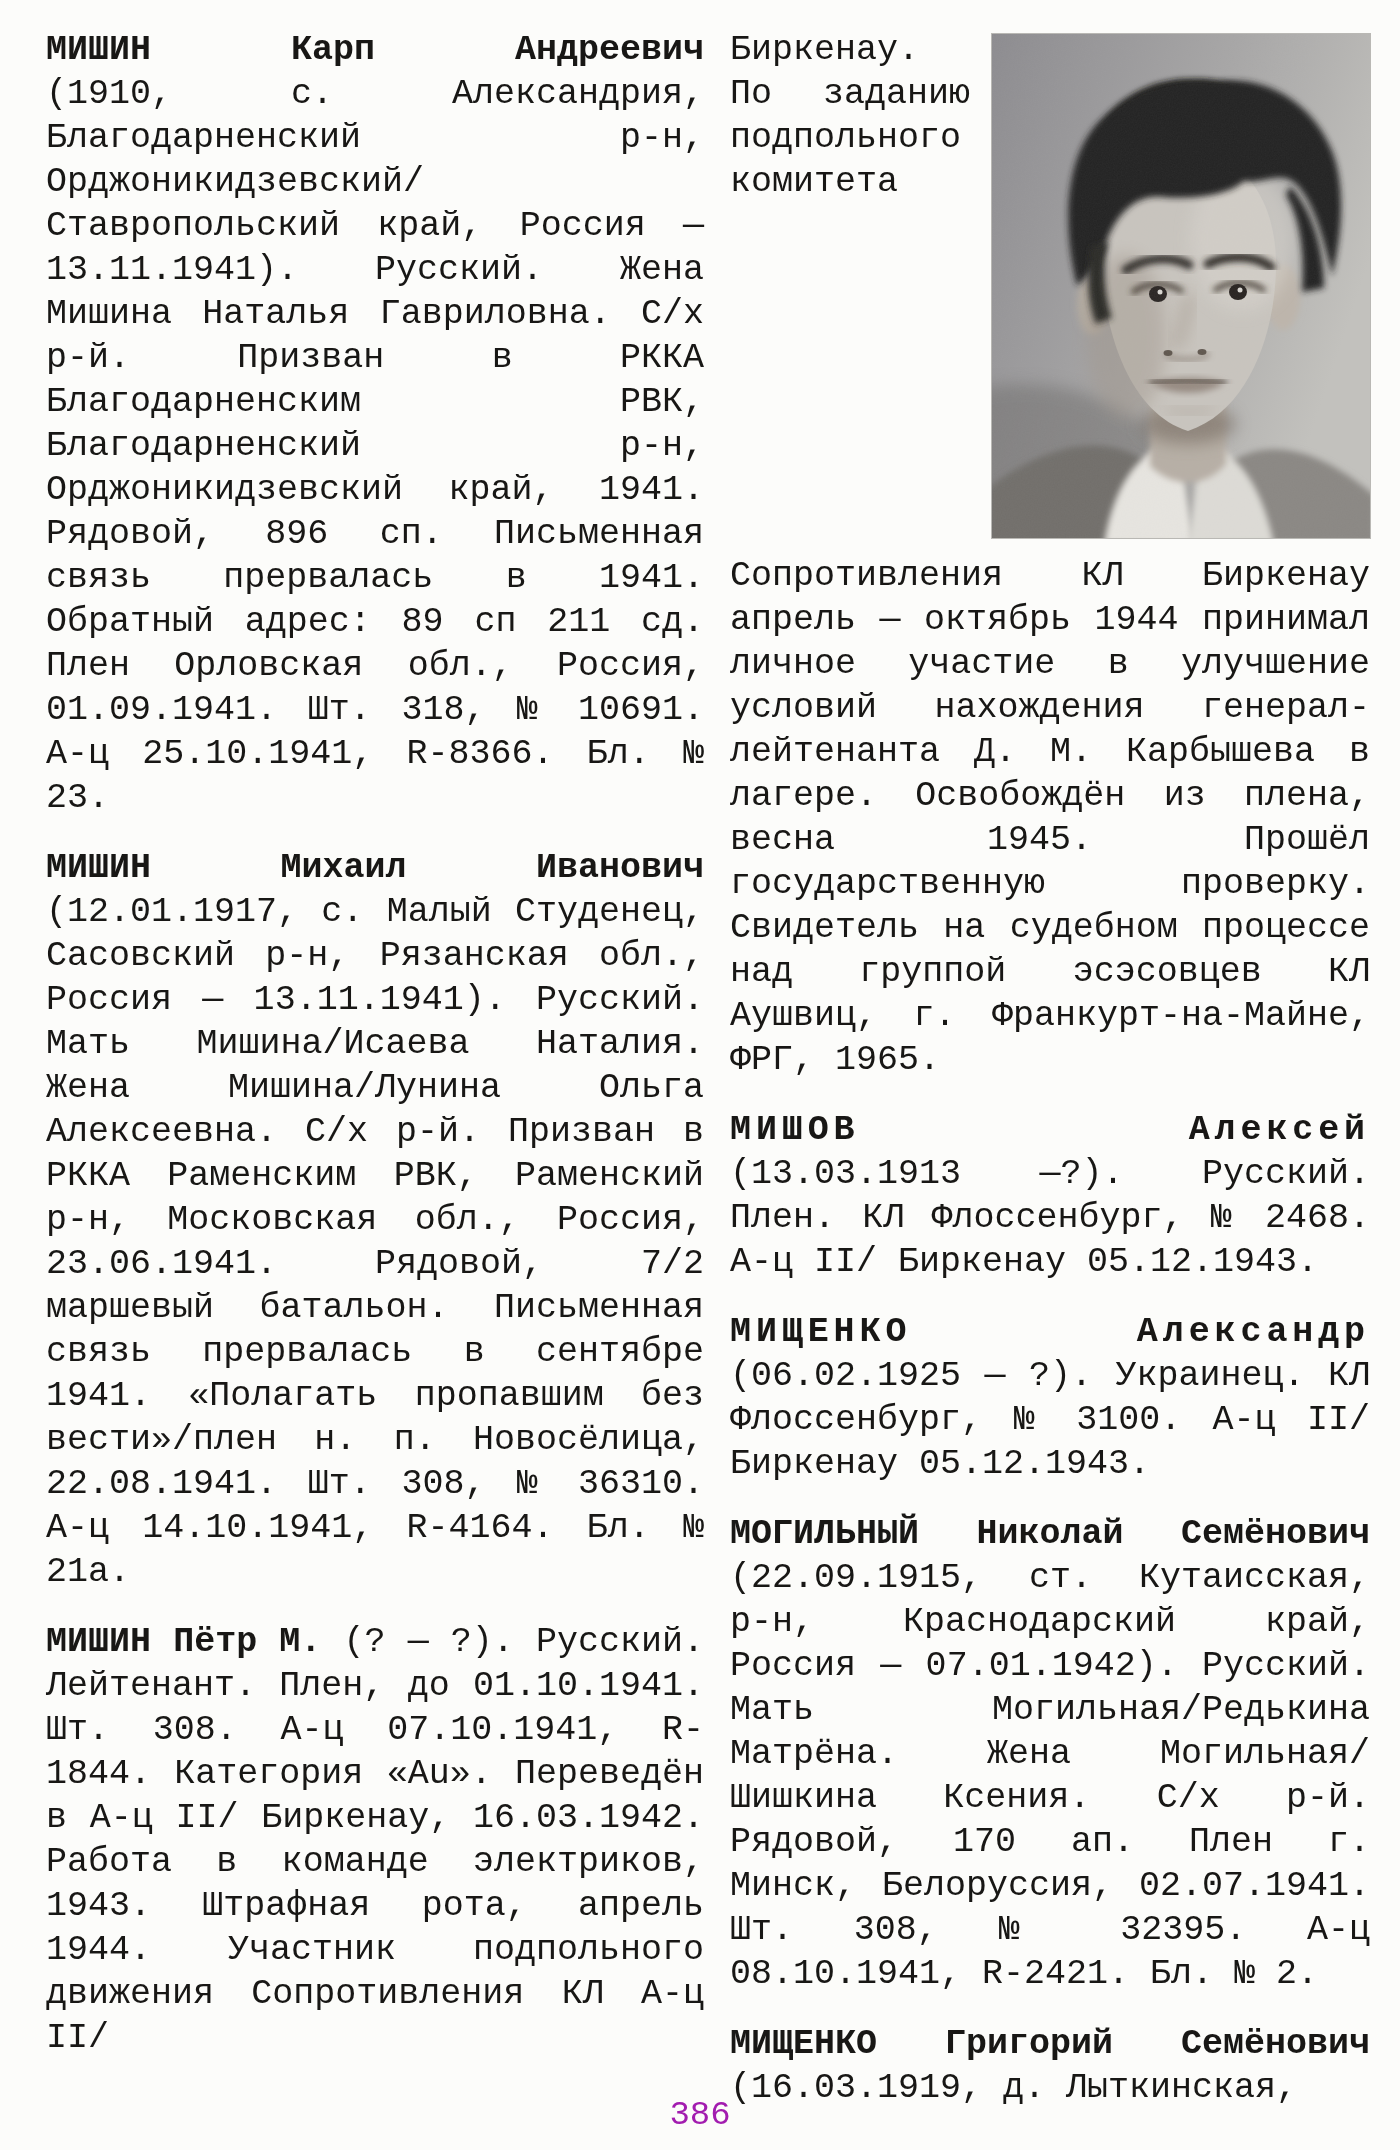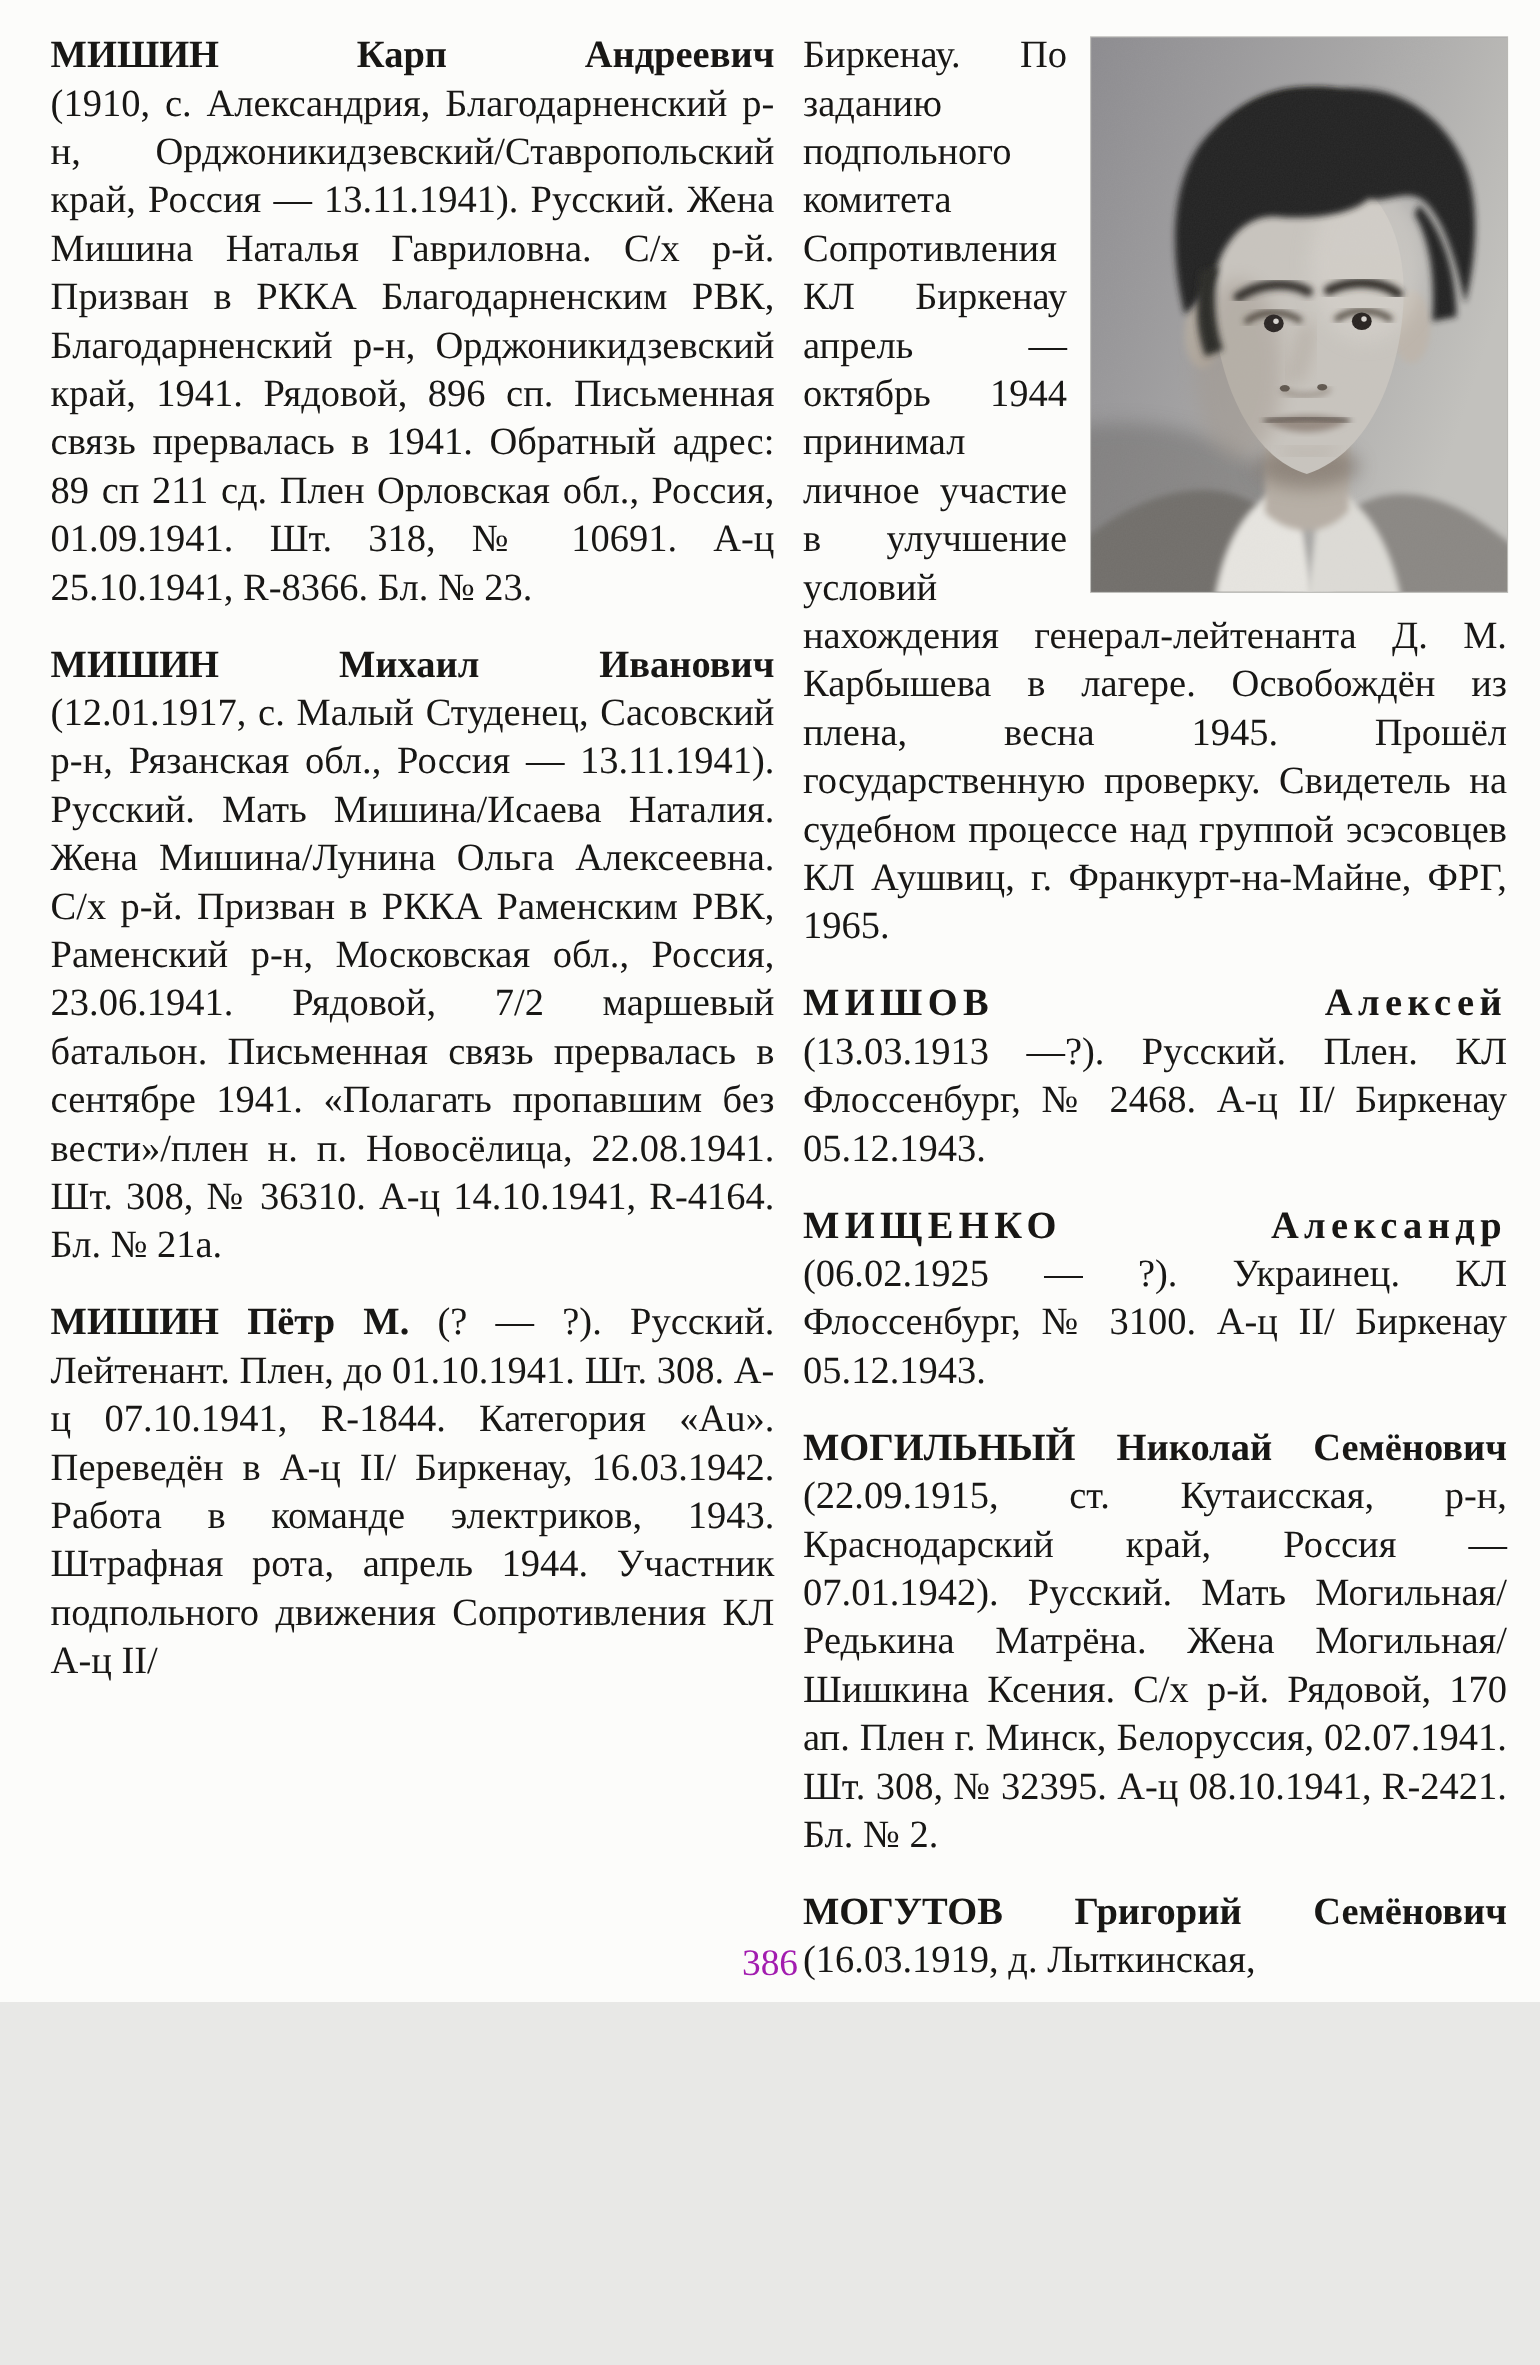--- a/index.html
+++ b/index.html
@@ -1,21 +1,21 @@
 <!DOCTYPE html>
 <html lang="ru"><head>
 <meta charset="utf-8">
 <style>
   html,body{margin:0;padding:0;background:#e8e8e6;}
   .page{
     position:relative;
-    width:1400px;height:1820px;
+    width:1400px;height:2150px;
     margin:0 auto;
     background:#fcfcfa;
-    font-family:Liberation Serif, serif;
+    font-family:Liberation Mono, monospace;
     color:#181715;
     overflow:hidden;
   }
   .col{position:absolute;top:28px;font-size:35px;line-height:44px;text-align:justify;}
   .col-left{left:46px;width:658px;}
   .col-right{left:730px;width:640px;}
   p{margin:0;}
   .bd{margin:0 0 26px 0;}
   .hdr{font-weight:700;text-align:justify;text-align-last:justify;margin:0;}
   .spread{letter-spacing:0.14em;}
@@ -135,20 +135,20 @@
     <div>
       <p class="hdr spread">МИЩЕНКО Александр</p>
       <p class="bd">(06.02.1925 — ?). Украинец. КЛ Флоссенбург, № 3100. А-ц II/ Биркенау 05.12.1943.</p>
     </div>
 
     <div>
       <p class="bd"><span class="entry-name">МОГИЛЬНЫЙ Николай Семёнович</span> <span>(22.09.1915, ст. Кутаисская, р-н, Краснодарский край, Россия — 07.01.1942). Русский. Мать Могильная/Редькина Матрёна. Жена Могильная/Шишкина Ксения. С/х р-й. Рядовой, 170 ап. Плен г. Минск, Белоруссия, 02.07.1941. Шт. 308, № 32395. А-ц 08.10.1941, R-2421. Бл. № 2.</span></p>
     </div>
 
     <div>
-      <p class="bd"><span class="entry-name">МОГУТОВ Григорий Семёнович</span> <span>(16.03.1919, д. Лыткинская,</span></p>
+      <p class="bd"><span class="entry-name">МИЩЕНКО Григорий Семёнович</span> <span>(16.03.1919, д. Лыткинская,</span></p>
     </div>
 
   </div>
 
   <div class="page-number">386</div>
 
 </div>
 
 </body></html>

